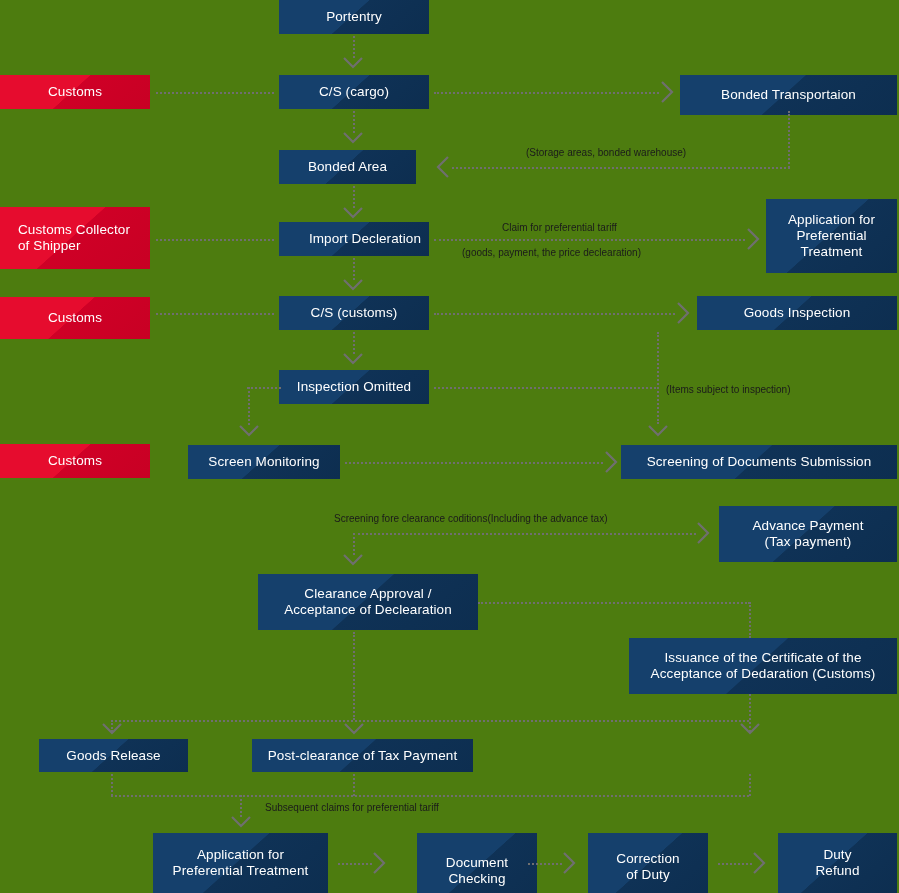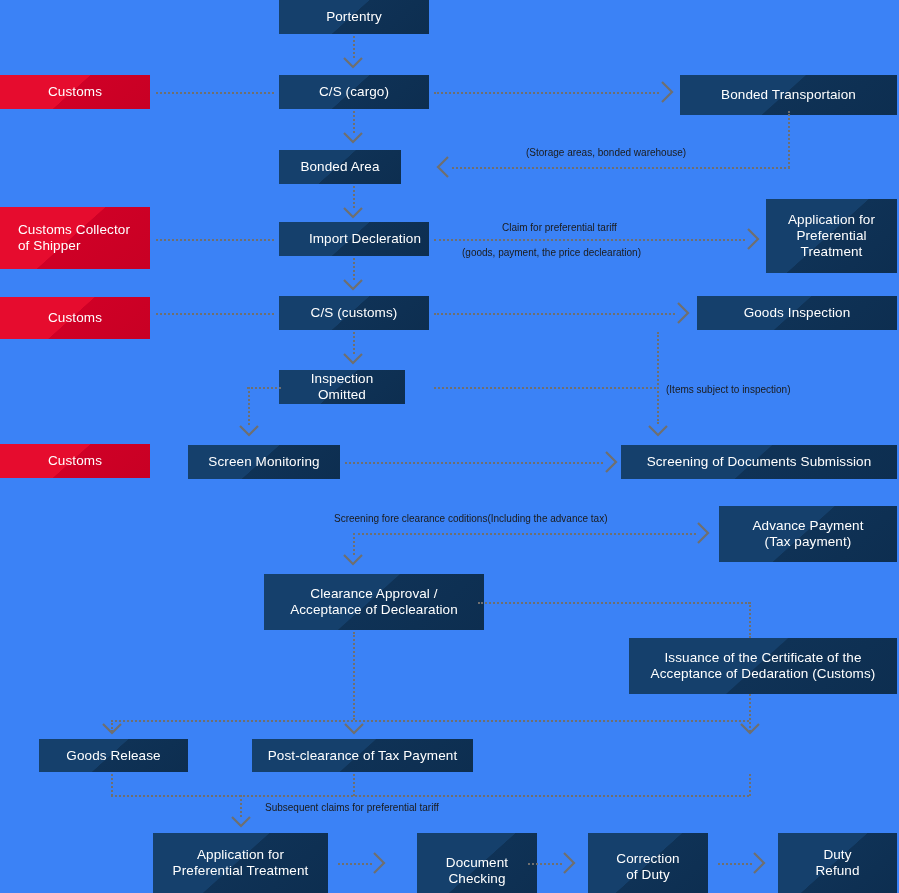--- a/index.html
+++ b/index.html
@@ -1,17 +1,17 @@
 <!DOCTYPE html>
 <html><head>
 <meta charset="utf-8">
 <style>
   html,body{margin:0;padding:0;background:#ffffff;}
   body{font-family:"Liberation Sans","DejaVu Sans",sans-serif;}
-  #canvas{position:relative;width:899px;height:893px;overflow:hidden;background:#3b82f6;}
+  #canvas{position:relative;width:899px;height:893px;overflow:hidden;background:#4d7c0f;}
 
   
   .node{
     position:absolute;
     box-sizing:border-box;
     display:flex;
     align-items:center;
     justify-content:center;
     text-align:center;
     color:#ffffff;
@@ -93,21 +93,21 @@
     <span>Bonded Transportaion</span>
   </div>
 
   <div class="vline" style="left:353px;top:111px;height:22px;"></div>
   <div class="arrow" style="left:353px;top:131px;">
     <svg width="22" height="14" viewBox="0 0 22 14">
         <polyline points="2,2 11,11 20,2" fill="none" stroke="#6f6f6f" stroke-width="2.2" transform="translate(-11,0)"></polyline>
       </svg>
   </div>
 
-  <div class="node navy" style="left:279px;top:150px;width:122px;height:34px;">
+  <div class="node navy" style="left:279px;top:150px;width:137px;height:34px;">
     <span>Bonded Area</span>
   </div>
 
   <div class="vline" style="left:788px;top:111px;height:57px;"></div>
   <div class="hline" style="left:452px;top:167px;width:338px;"></div>
   <div class="arrow" style="left:434px;top:167px;">
     <svg width="18" height="24" viewBox="0 0 18 24">
         <polyline points="14,2 4,12 14,22" fill="none" stroke="#6f6f6f" stroke-width="2.2" transform="translate(0,-12)"></polyline>
       </svg>
   </div>
@@ -174,21 +174,21 @@
     <span>Goods Inspection</span>
   </div>
 
   <div class="vline" style="left:353px;top:332px;height:22px;"></div>
   <div class="arrow" style="left:353px;top:352px;">
     <svg width="22" height="14" viewBox="0 0 22 14">
         <polyline points="2,2 11,11 20,2" fill="none" stroke="#6f6f6f" stroke-width="2.2" transform="translate(-11,0)"></polyline>
       </svg>
   </div>
 
-  <div class="node navy" style="left:279px;top:370px;width:126px;height:34px;justify-content:center;">
+  <div class="node navy" style="left:279px;top:370px;width:150px;height:34px;justify-content:center;">
     <span>Inspection Omitted</span>
   </div>
 
   <div class="hline" style="left:247px;top:387px;width:34px;"></div>
   <div class="vline" style="left:248px;top:387px;height:38px;"></div>
   <div class="arrow" style="left:249px;top:424px;">
     <svg width="22" height="14" viewBox="0 0 22 14">
         <polyline points="2,2 11,11 20,2" fill="none" stroke="#6f6f6f" stroke-width="2.2" transform="translate(-11,0)"></polyline>
       </svg>
   </div>
@@ -234,21 +234,21 @@
 (Tax payment)</span>
   </div>
 
   <div class="vline" style="left:353px;top:533px;height:22px;"></div>
   <div class="arrow" style="left:353px;top:553px;">
     <svg width="22" height="14" viewBox="0 0 22 14">
         <polyline points="2,2 11,11 20,2" fill="none" stroke="#6f6f6f" stroke-width="2.2" transform="translate(-11,0)"></polyline>
       </svg>
   </div>
 
-  <div class="node navy" style="left:264px;top:574px;width:220px;height:56px;">
+  <div class="node navy" style="left:258px;top:574px;width:220px;height:56px;">
     <span style="white-space:pre-line;">Clearance Approval /
 Acceptance of Declearation</span>
   </div>
 
   <div class="hline" style="left:478px;top:602px;width:272px;"></div>
   <div class="vline" style="left:749px;top:602px;height:36px;"></div>
 
   <div class="node navy" style="left:629px;top:638px;width:268px;height:56px;">
     <span style="white-space:pre-line;">Issuance of the Certificate of the
 Acceptance of Dedaration (Customs)</span>

